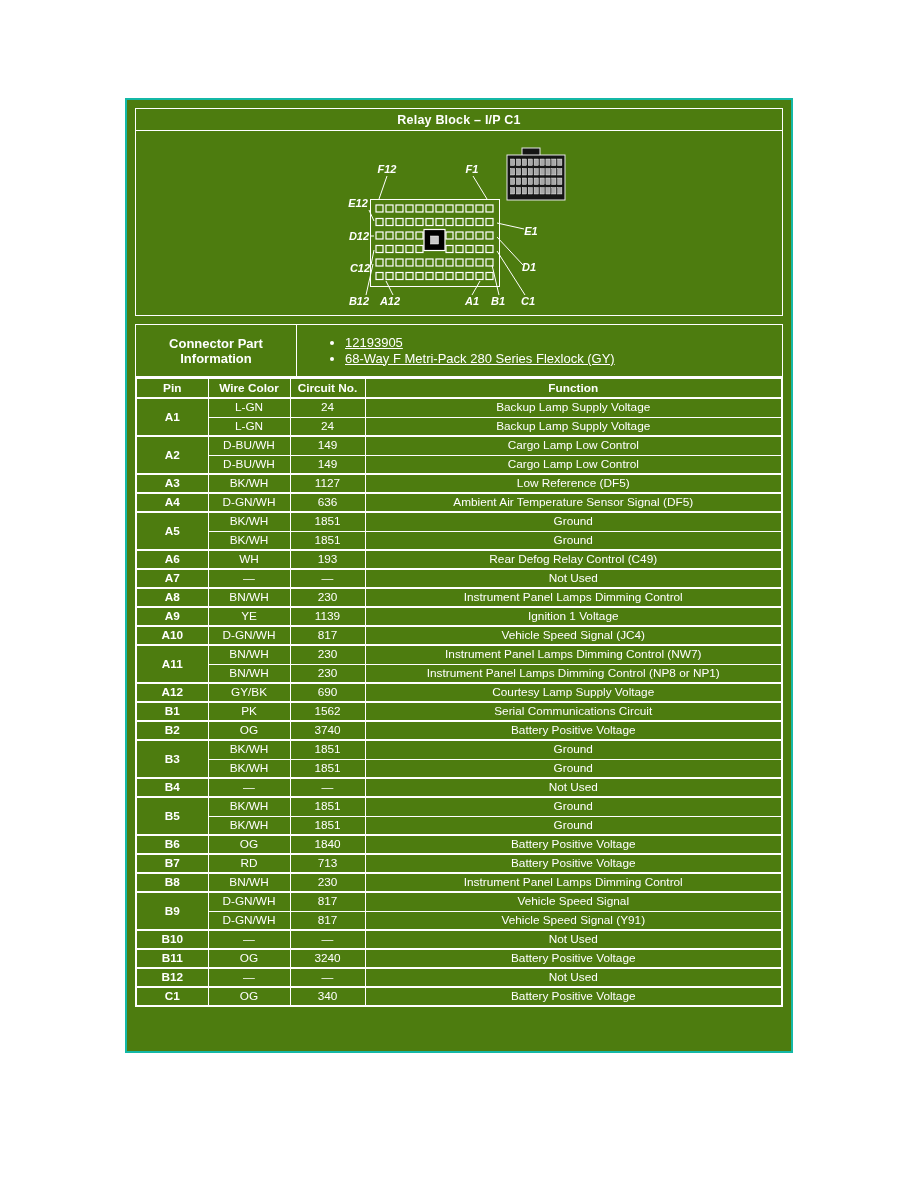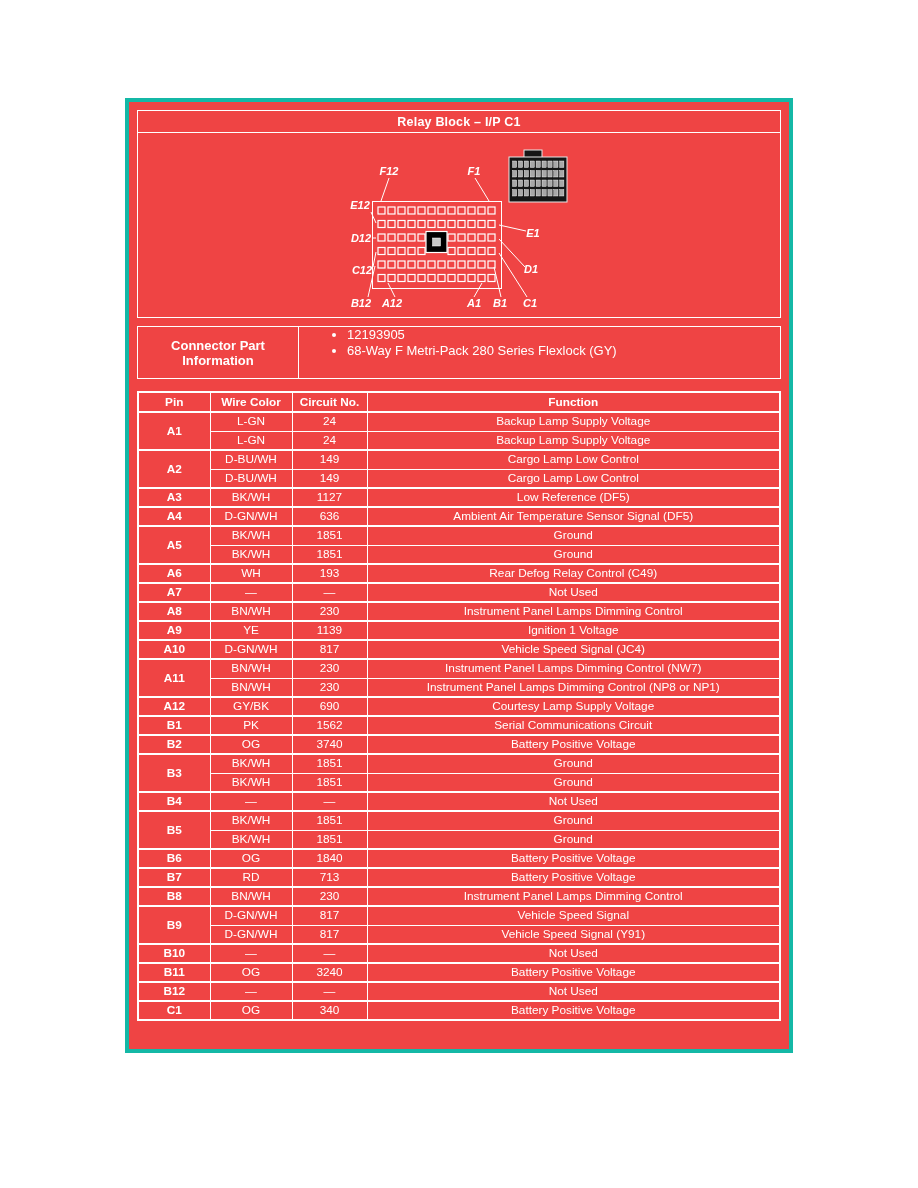--- a/index.html
+++ b/index.html
@@ -3,21 +3,21 @@
 <meta charset="utf-8">
 <style>
   * { margin:0; padding:0; box-sizing:border-box; }
   html, body { background:#fff; }
   body {
     width:918px; height:1188px; position:relative;
     font-family:"Liberation Sans", sans-serif;
   }
   .doc {
     position:absolute; left:125px; top:98px; width:668px; height:955px;
-    background:#ef4444; color:#fff; border:4px solid #14b8a6; padding:8px;
+    background:#4d7c0f; color:#fff; border:2px solid #14b8a6; padding:8px;
     overflow:hidden;
   }
   
   .top-box { border:1px solid #fff; }
   .title-row {
     height:22px; border-bottom:1px solid #fff;
     display:flex; align-items:center; justify-content:center;
     font-weight:bold; font-size:12.5px; letter-spacing:0.2px;
   }
   .diagram-box { height:184px; position:relative;font-style:italic; }
@@ -36,26 +36,26 @@
   
   .part-info {
     border:1px solid #fff; margin-top:8px; min-height:53px;
     display:flex; align-items:stretch; font-size:13px;
   }
   .part-info-label {
     width:161px; border-right:1px solid #fff; flex:0 0 161px;
     display:flex; align-items:center; justify-content:center;
     font-weight:bold; text-align:center; padding:2px 3px;
   }
-  .part-info-body { flex:1; display:flex; align-items:flex-start; }
+  .part-info-body { flex:1; display:flex; align-items:center;text-decoration:underline; }
   .part-info-body ul { list-style:disc; margin-left:34px; padding-left:14px; }
   .part-info-body li { line-height:16px; }
   
   .pin-table {
-    width:100%; border-collapse:collapse; margin-top:12px;
+    width:100%; border-collapse:collapse; margin-top:0;
     font-size:11.8px; border:2px solid #fff; table-layout:fixed;
   }
   .pin-table th, .pin-table td {
     border:1px solid #fff; height:19px; line-height:13px;
     padding:0 3px; overflow:hidden; white-space:nowrap;
   }
   .pin-table th {
     font-weight:bold; text-align:center; height:20px;
     border-bottom:2px solid #fff;
   }

